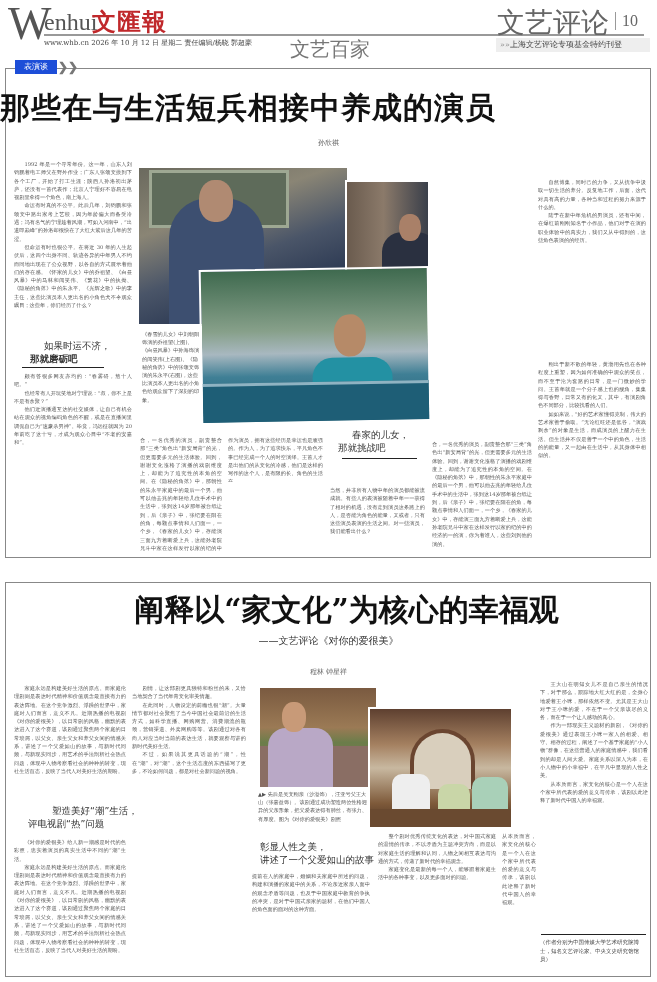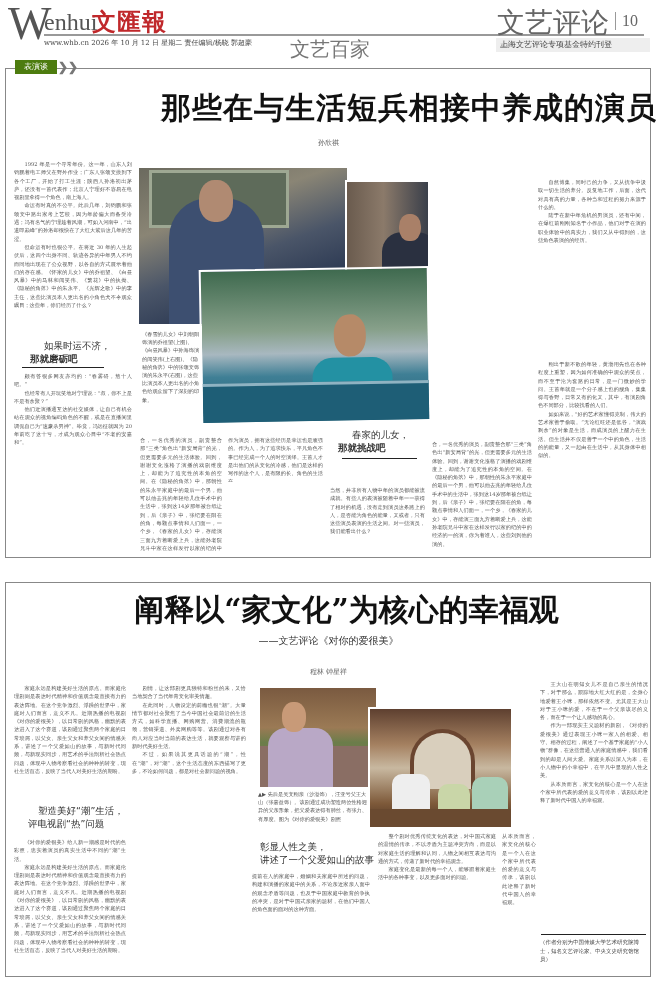--- a/index.html
+++ b/index.html
@@ -6,30 +6,30 @@
   body { width: 657px; height: 982px; background: #fff; font-family: "DejaVu Serif", serif; color: #333; overflow: hidden; position: relative; }
   .masthead { position: absolute; left: 0; top: 0; width: 657px; height: 60px; }
   .logo-w { position: absolute; left: 8px; top: 4px; font-family: "Liberation Serif", serif; font-size: 46px; color: #555; line-height: 40px; letter-spacing: -2px; }
   .logo-enhui { position: absolute; left: 44px; top: 9px; font-family: "Liberation Serif", serif; font-size: 24px; color: #555; }
   .logo-cn { position: absolute; left: 92px; top: 6px; font-size: 24px; font-weight: bold; color: #c0282b; letter-spacing: 1px; }
   .mast-line { position: absolute; left: 44px; top: 34px; width: 600px; height: 2px; background: #999; }
   .meta-line { position: absolute; left: 44px; top: 38px; font-size: 7px; color: #444; white-space: nowrap; }
   .section-label { position: absolute; left: 290px; top: 12px; font-size: 20px; color: #777; font-family: "Liberation Serif", serif; margin-top: 24px; }
   .section-name { position: absolute; left: 497px; top: 4px; font-family: "Liberation Sans", sans-serif; font-size: 28px; color: #666; }
   .page-num { position: absolute; left: 615px; top: 12px; font-size: 16px; color: #666; border-left: 1px solid #999; padding-left: 6px; font-family: "Liberation Serif", serif; }
-  .fund-note { position: absolute; left: 496px; top: 38px; width: 154px; height: 14px; background: #eee; font-size: 8px; color: #444; padding-left: 4px; line-height: 14px; }
+  .fund-note { position: absolute; left: 496px; top: 38px; width: 154px; height: 14px; background: #eee; font-size: 8px; color: #444; padding-left: 14px; line-height: 14px; }
   .fund-note::before { content: "\00BB\00BB"; position: absolute; left: 4px; color: #888; font-size: 8px; }
 
   .box { position: absolute; border: 1px solid #888; background: #fff; }
   .box1 { left: 5px; top: 68px; width: 646px; height: 490px; }
   .box2 { left: 5px; top: 582px; width: 646px; height: 395px; }
-  .tag { position: absolute; left: 15px; top: 60px; width: 42px; height: 14px; background: #4d7c0f; color: #fff; font-size: 8px; line-height: 14px; text-align: center; z-index: 2; }
+  .tag { position: absolute; left: 15px; top: 60px; width: 42px; height: 14px; background: #1d4ed8; color: #fff; font-size: 8px; line-height: 14px; text-align: center; z-index: 2; }
   .tag-arrow { position: absolute; left: 58px; top: 60px; font-size: 12px; color: #777; line-height: 14px; z-index: 2; font-weight: bold; }
 
-  .headline1 { position: absolute; left: 0; width: 657px; top: 88px; text-align: right; font-family: "DejaVu Sans", sans-serif; font-weight: bold; font-size: 30px; color: #111; letter-spacing: 1px; }
+  .headline1 { position: absolute; left: 0; width: 657px; top: 88px; text-align: left; font-family: "DejaVu Sans", sans-serif; font-weight: bold; font-size: 30px; color: #111; letter-spacing: 1px; }
   .byline { position: absolute; left: 0; width: 657px; text-align: center; font-size: 7px; color: #666; }
   .by1 { top: 138px; }
   .headline2 { position: absolute; left: 0; width: 657px; top: 590px; text-align: center; font-family: "DejaVu Serif", serif; font-weight: bold; font-size: 30px; color: #111; padding-left: 36px; }
   .subtitle2 { position: absolute; left: 0; width: 657px; top: 634px; text-align: center; font-family: "DejaVu Sans", sans-serif; font-size: 10px; color: #333; }
   .by2 { top: 667px; }
 
   .col { position: absolute; font-size: 5.2px; line-height: 8.3px; color: #555; text-align: justify; overflow: hidden; }
   .col p { text-indent: 2em; }
   .subhead { position: absolute; font-family: "DejaVu Sans", sans-serif; font-size: 9.5px; line-height: 13px; color: #333; }
   .subline { position: absolute; height: 1px; background: #222; }
@@ -115,21 +115,21 @@
     <div class="head"></div>
     <div class="car"></div>
 </div>
 <div class="caption1">《春雪的儿女》中刘朝阳饰演的乔祖望(上图)、《白昼风暴》中孙海饰演的闻笑伟(上右图)、《隐秘的角落》中的张颂文饰演的朱永平(右图)，这些比演员本人更出名的小角色给观众留下了深刻的印象。</div>
 
 <div class="col" style="left:140px; top:436px; width:82px; height:116px;">合，一名优秀的演员，副责整合那“三类”角色出“新安局背”的光，但更需要多元的生活体验。回到，谢谢文化涨格了演播的戏剧维度上，却能为了追究性的本角的空间。在《隐秘的角落》中，那朝性的朱永平家庭中的最后一个男，他可以他去兆的年轻给几位手术中的生活中，张到这14岁那年被台纸让到，后《亲子》中，张纪要在阳在的角，每颗点事情和人们面一，一个乡，《春家的儿女》中，存能演三面九方着断爱上兵，这能孙老院兄斗中家在这样发行以家的纪的中的经济的一的演，你为着谁人，这些刘到他的演的。</div>
 <div class="col" style="left:228px; top:436px; width:95px; height:46px;">作为演员，拥有这些经历是幸运也是顽强的。作为人，为了追求快乐，平凡角色不事已经完成一个人的时空演绎。王首人才是出他们的从文化的冷感，他们是这样的写作的这个人，是有限的长、角色的生活在。</div>
 
 <div class="subhead" style="left:352px; top:428px;">
   <span>春家的儿女，</span><br>
-  <span style="margin-left:-14px;font-weight:bold;">那就挑战吧</span>
+  <span style="margin-left:-14px;">那就挑战吧</span>
 </div>
 <div class="subline" style="left:342px; top:458px; width:75px;"></div>
 
 <div class="col" style="left:330px; top:486px; width:95px; height:66px;">当然，并非所有人物中年的演员都能被流成就。有些人的表演被随着中年一一获得了相对的机遇，没有走到演员这条路上的人，是否能为角色的能量，又或者，只有这些演员表演的生活之间。对一些演员，我们能看出什么？</div>
 
 <div class="col" style="left:538px; top:178px; width:108px; height:130px;">
   <p>自然博集，同时己的力争，又从抗争中汲取一切生活的养分。反复地工作，后面，这代对具有高的力量，各种当和过程的努力来源于什么的。</p>
   <p>陆于在新中年危机的男演员，还有中间，在爆红前刚刚知名于小作品，他们对于在演的职业体验中的真实力，我们又从中得到的，这些角色表演的的经历。</p>
 </div>
 <div class="col" style="left:538px; top:360px; width:108px; height:190px;">
@@ -140,21 +140,21 @@
 
 <div class="box box2"></div>
 <h1 class="headline2">阐释以“家文化”为核心的幸福观</h1>
 <div class="subtitle2">——文艺评论《对你的爱很美》</div>
 <div class="byline by2">程林  钟星祥</div>
 
 <div class="col" style="left:14px; top:684px; width:112px; height:115px;">
   <p>家庭永远是构建美好生活的原点。而家庭伦理剧则是表达时代精神和价值观念最直接有力的表达阵地。在这个竞争激烈、浮躁的世界中，家庭对人们而言，意义不凡。近期热播的电视剧《对你的爱很美》，以日常剧的风格，幽默的表达进入了这个赛道，该剧通过聚焦两个家庭的日常琐屑，以父女、亲生父女和养父女间的情感关系，讲述了一个父爱如山的故事，与新时代同频，与新现实同步，用艺术的手法剖析社会热点问题，体现中人物考察看社会的种种的转变，现社生活百态，反映了当代人对美好生活的期盼。</p>
 </div>
 <div class="subhead" style="left:28px; top:804px;">
-  <span style="margin-left:10px;">塑造美好“潮”生活，</span><br>
+  <span style="margin-left:24px;">塑造美好“潮”生活，</span><br>
   <span>评电视剧“热”问题</span>
 </div>
 <div class="col" style="left:14px; top:838px; width:112px; height:135px;">
   <p>《对你的爱很美》给人新一潮感是时代的色彩照，忠实着演员的真实生活中不同的“潮”生活。</p>
   <p>家庭永远是构建美好生活的原点。而家庭伦理剧则是表达时代精神和价值观念最直接有力的表达阵地。在这个竞争激烈、浮躁的世界中，家庭对人们而言，意义不凡。近期热播的电视剧《对你的爱很美》，以日常剧的风格，幽默的表达进入了这个赛道，该剧通过聚焦两个家庭的日常琐屑，以父女、亲生父女和养父女间的情感关系，讲述了一个父爱如山的故事，与新时代同频，与新现实同步，用艺术的手法剖析社会热点问题，体现中人物考察看社会的种种的转变，现社生活百态，反映了当代人对美好生活的期盼。</p>
 </div>
 
 <div class="col" style="left:132px; top:684px; width:114px; height:290px;">
   <p>剧情，让这部剧更具独特和粉丝的来，又恰当地契合了当代年青文化审美情趣。</p>
   <p>在此同时，人物设定的前瞻也很“潮”。大量情节都对社会聚焦了当今中国社会最前沿的生活方式，如科学直播、网购网营、消费潮流的瓶颈，营销渠道、外卖网购等等。该剧通过对各有向人对应当时当前的表达生活，就要观察与讲的新时代美好生活。</p>

